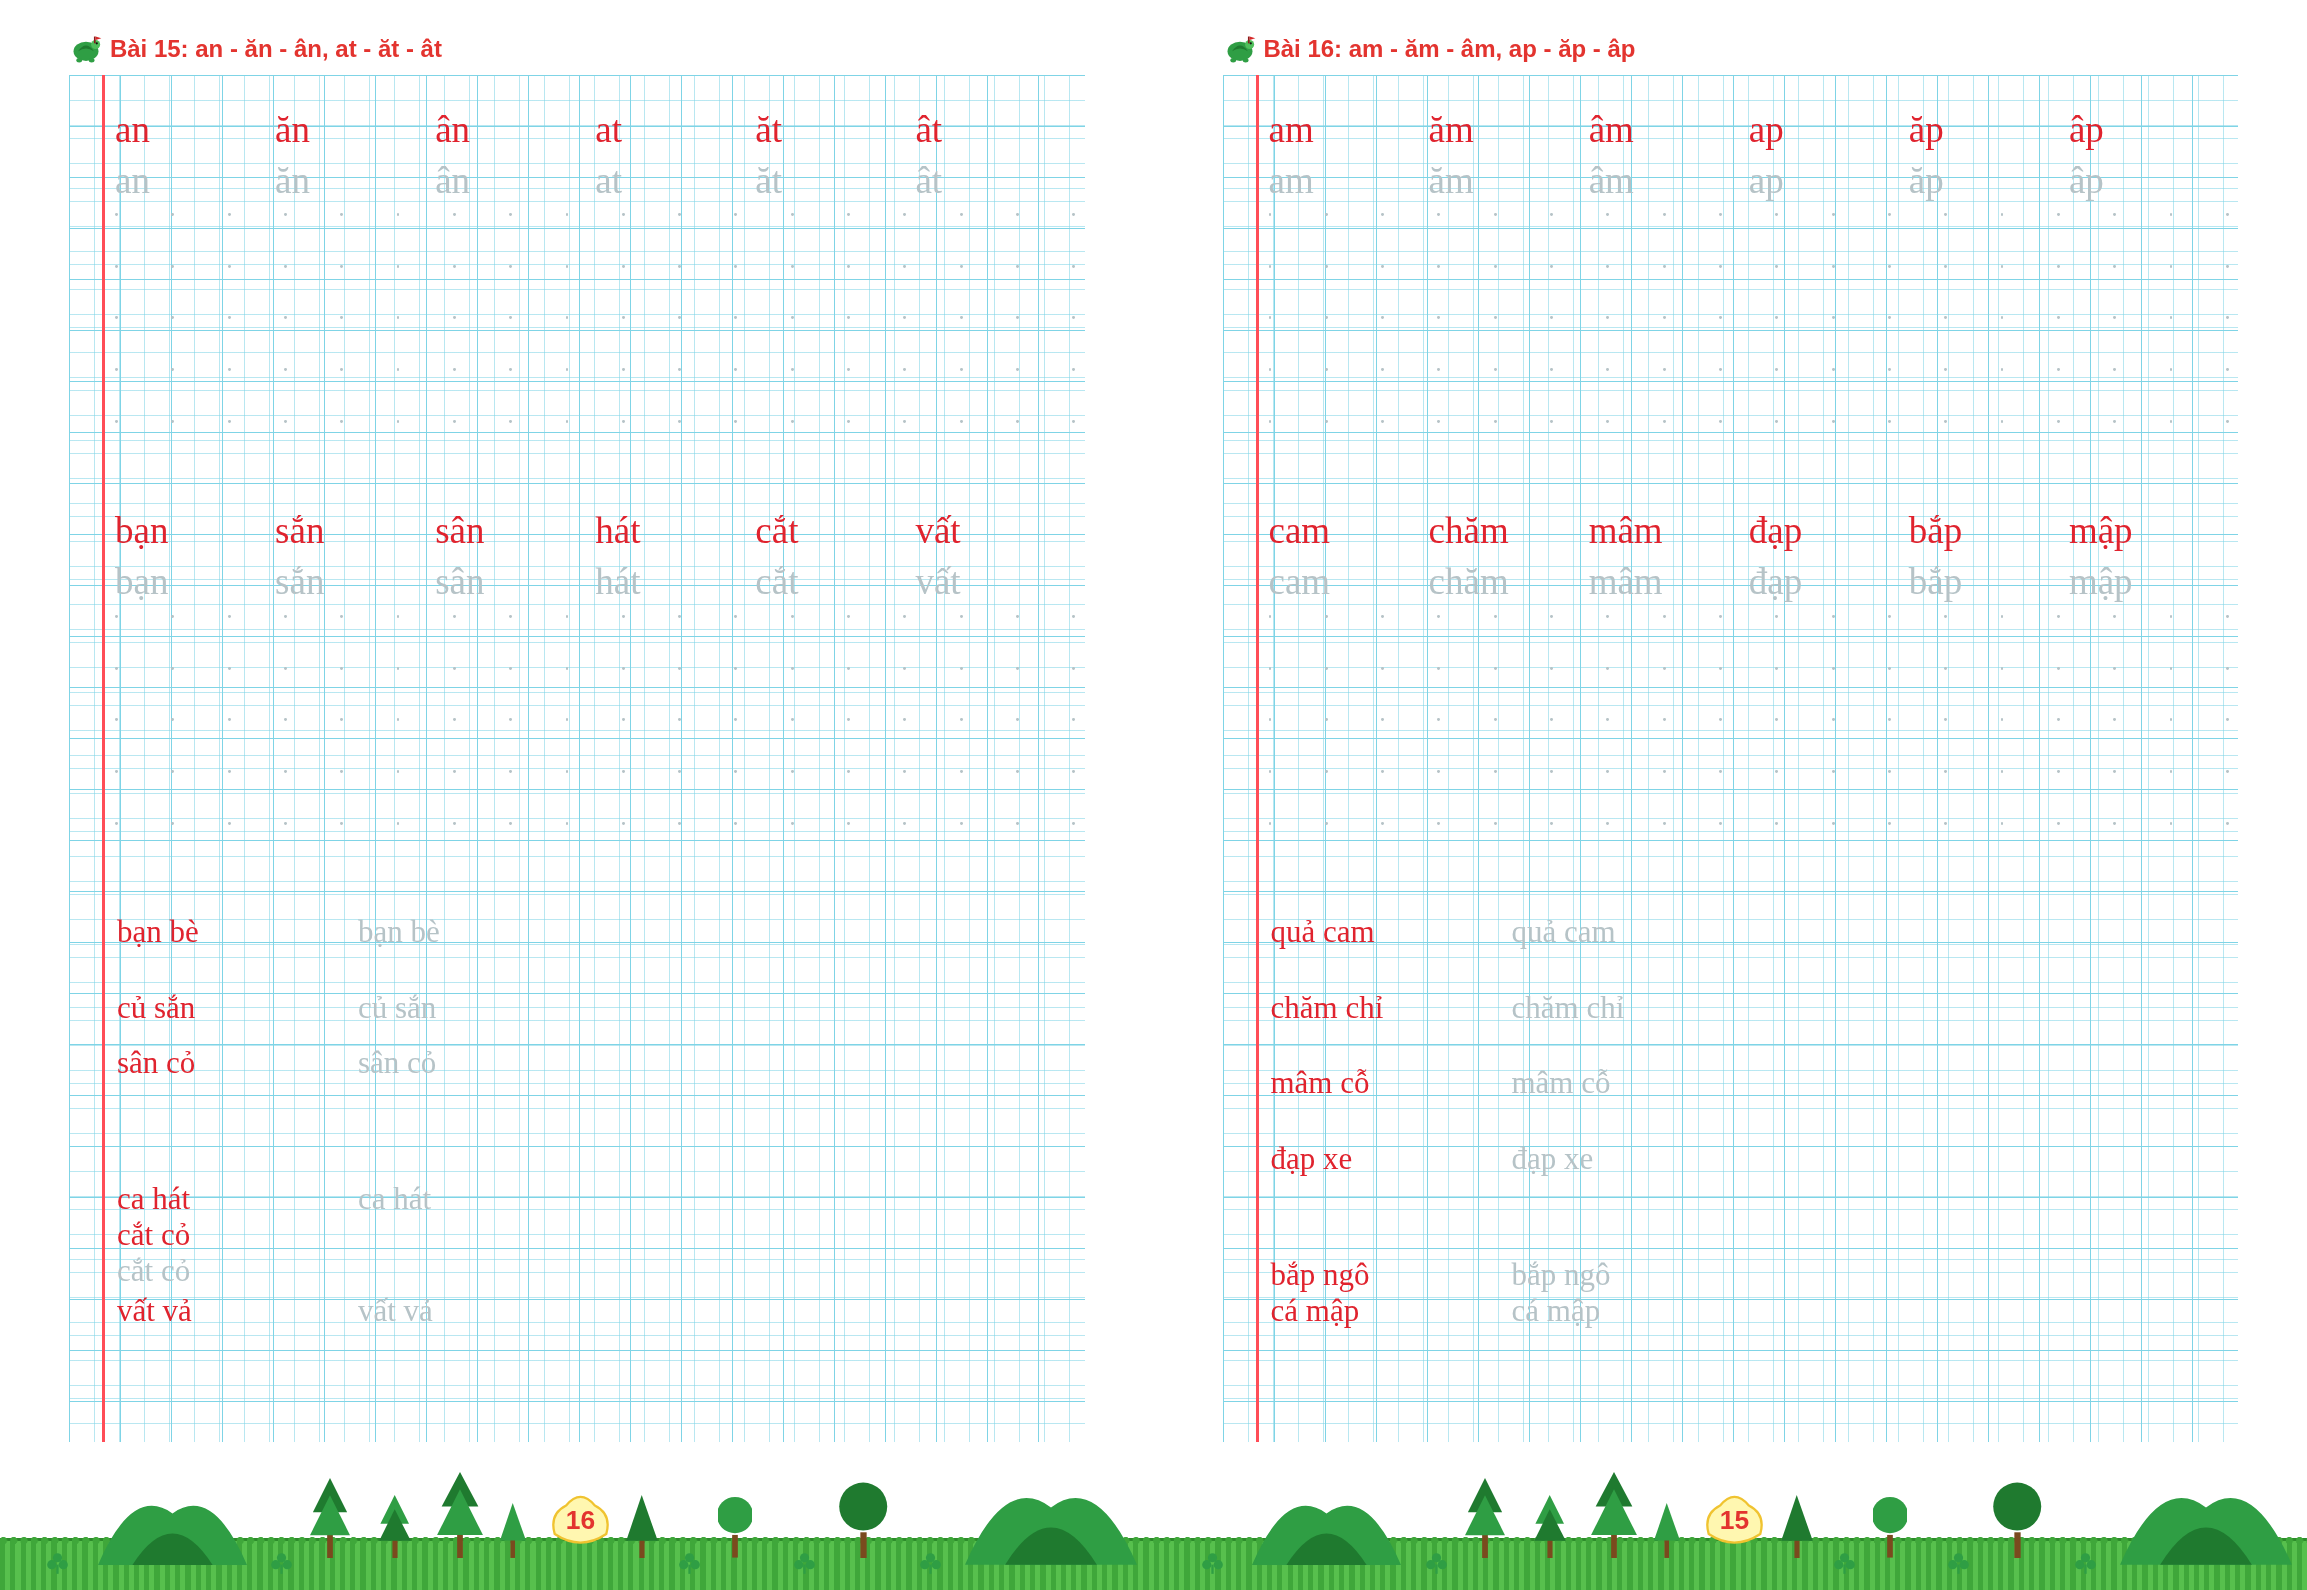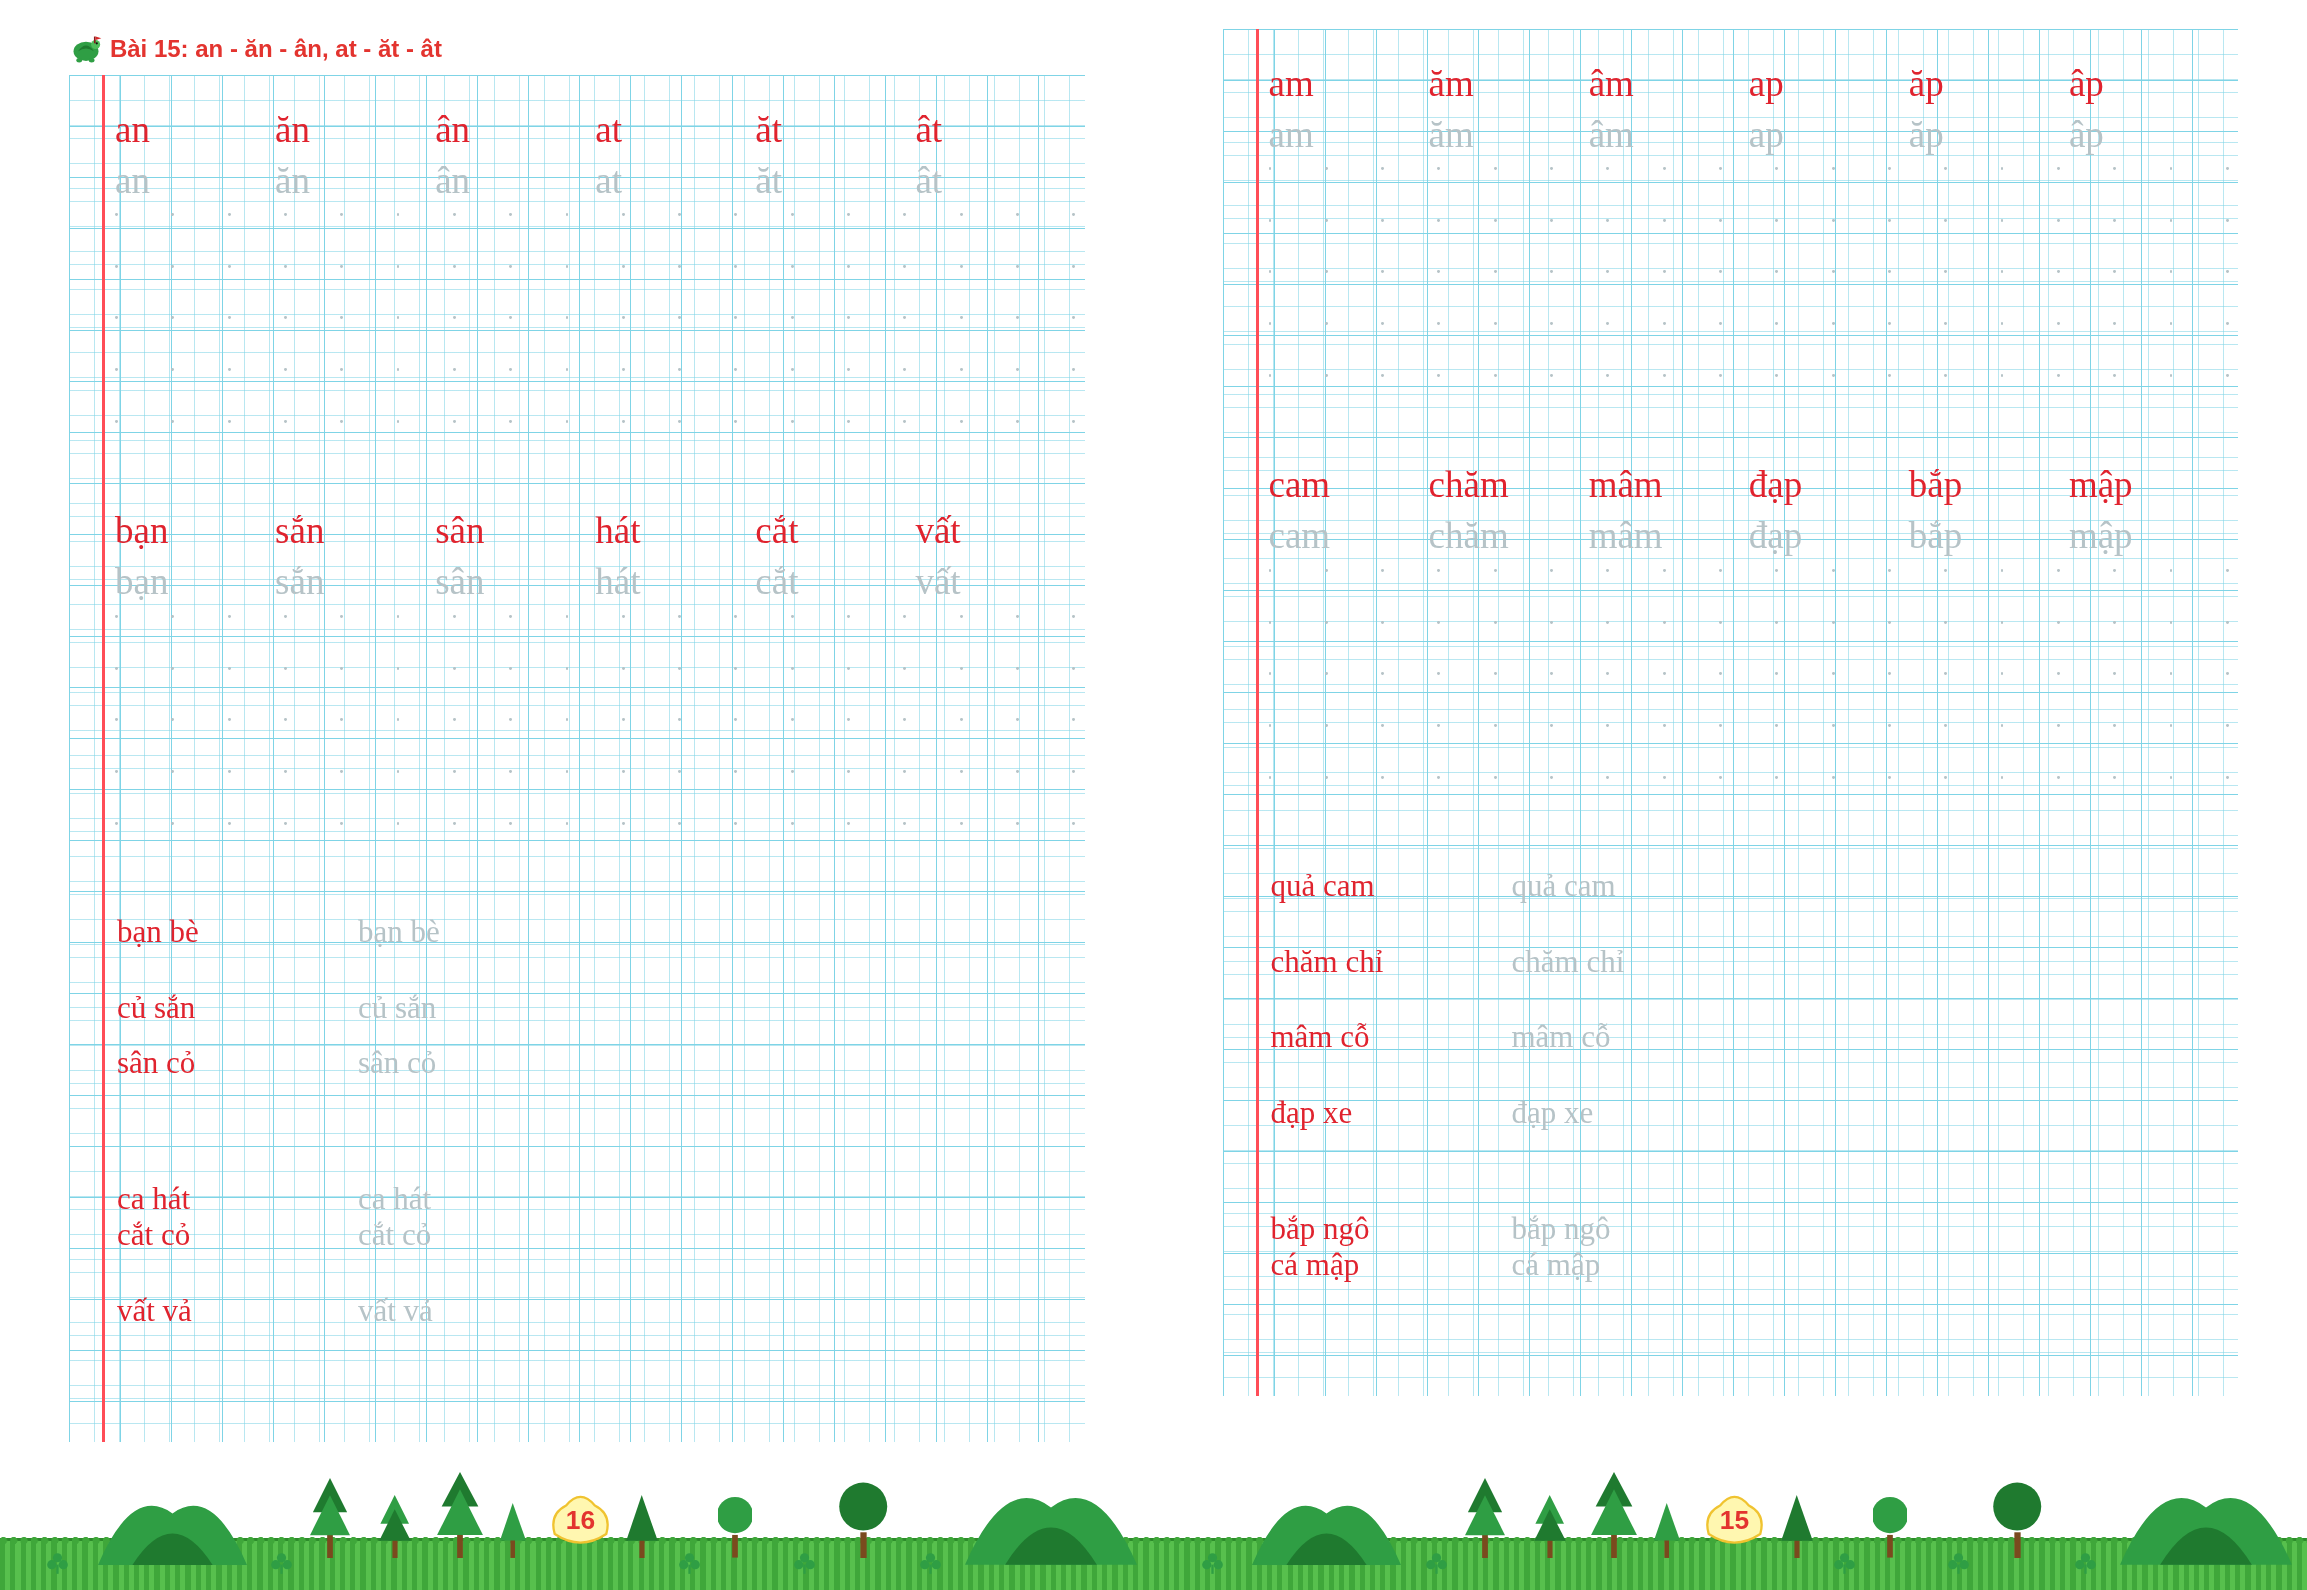--- a/index.html
+++ b/index.html
@@ -388,32 +388,47 @@
           <div class="phrase-gray">củ sắn</div>
         </div>
         <div class="phrase-row" style="top: 970px;">
           <div class="phrase-red">sân cỏ</div>
           <div class="phrase-gray">sân cỏ</div>
         </div>
         <div class="phrase-row" style="top: 1066px; margin-top: 40px;">
           <div class="phrase-red">ca hát</div>
           <div class="phrase-gray">ca hát</div>
         </div>
-        <div class="phrase-row" style="top: 1142px;">
+        <div class="phrase-row" style="top: 1142px; flex-direction: column;">
           <div class="phrase-red">cắt cỏ</div>
           <div class="phrase-gray">cắt cỏ</div>
         </div>
         <div class="phrase-row" style="top: 1218px;">
           <div class="phrase-red">vất vả</div>
           <div class="phrase-gray">vất vả</div>
         </div>
       </div>
   </div>
 
   <div class="page">
+    <div class="lesson-header">
+      <div class="turtle-icon">
+        <svg viewBox="0 0 60 60">
+          <ellipse cx="30" cy="34" rx="22" ry="17" fill="#2f9e44"></ellipse>
+          <path d="M16 34 Q30 14 44 34 Q30 24 16 34" fill="#1f7a2f"></path>
+          <circle cx="47" cy="22" r="8" fill="#4fbf5b"></circle>
+          <circle cx="49" cy="20" r="2" fill="#111"></circle>
+          <rect x="44" y="8" width="3" height="12" fill="#8b1a1a"></rect>
+          <polygon points="47,8 57,11 47,14" fill="#d62828"></polygon>
+          <ellipse cx="18" cy="50" rx="5" ry="4" fill="#2f9e44"></ellipse>
+          <ellipse cx="40" cy="50" rx="5" ry="4" fill="#2f9e44"></ellipse>
+        </svg>
+      </div>
+      <div class="lesson-title">Bài 16: am - ăm - âm, ap - ăp - âp</div>
+    </div>
     <div class="grid" id="grid-1">
         <div class="row" style="top: 33px;">
           <div class="cell cursive-red">am</div>
           <div class="cell cursive-red">ăm</div>
           <div class="cell cursive-red">âm</div>
           <div class="cell cursive-red">ap</div>
           <div class="cell cursive-red">ăp</div>
           <div class="cell cursive-red">âp</div>
         </div>
         <div class="row" style="top: 84px;">

